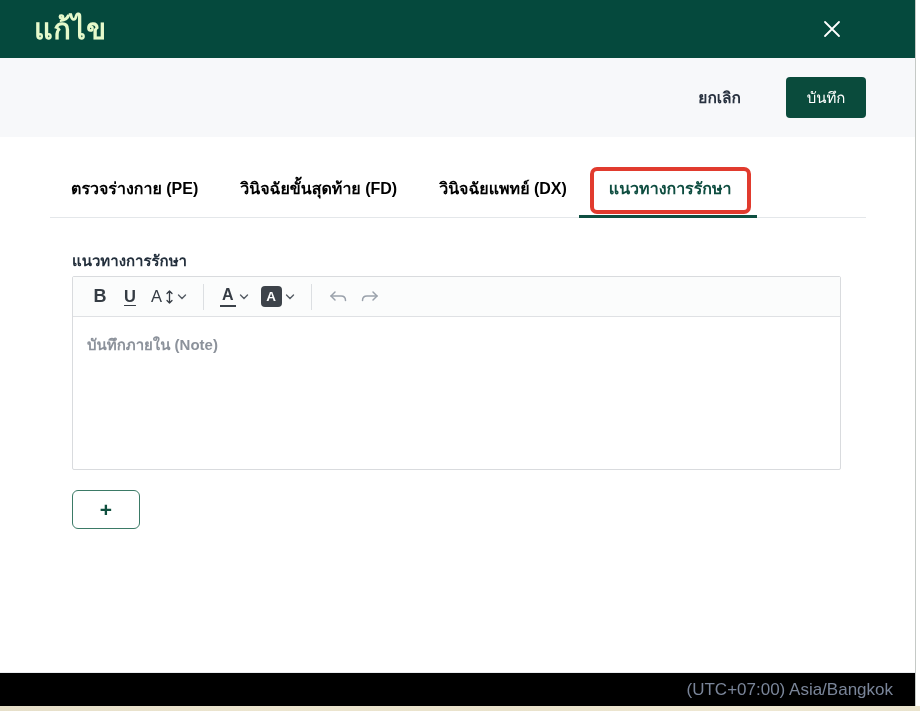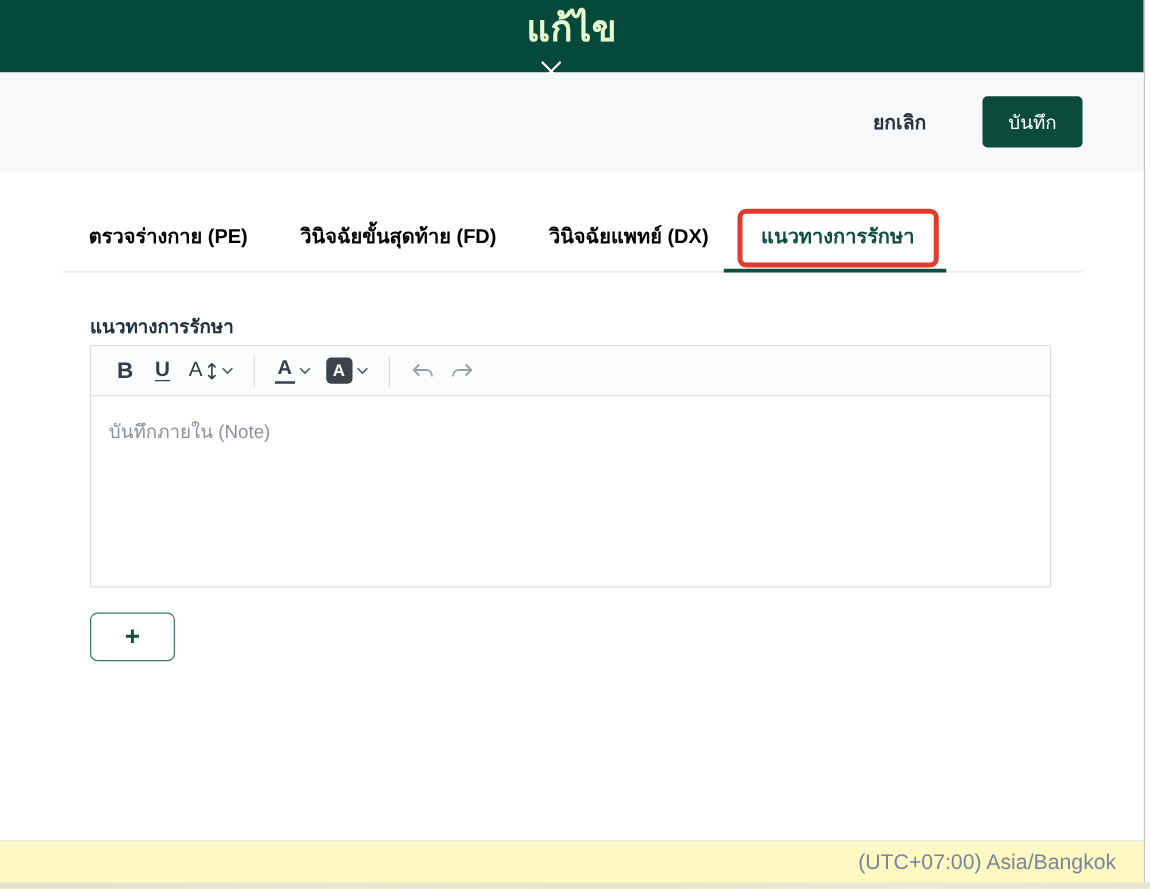--- a/index.html
+++ b/index.html
@@ -14,21 +14,21 @@
   
   .scroll-rail {
     position:absolute; top:0; right:0; width:5px; height:100%;
     background:#ffffff; border-left:1px solid #c5c9c6; z-index:50;
   }
 
   
   .modal-header {
     position:absolute; top:0; left:0; width:915px; height:58px;
     background:#05493d; display:flex; align-items:center;
-    padding:0 34px; justify-content:space-between;flex-direction:column;
+    padding:0 34px; justify-content:space-between;
   }
   .modal-title {
     color:#e6f9cb; font-size:29px; font-weight:bold; letter-spacing:.5px;
   }
   .close-btn {
     width:30px; height:30px; display:flex; align-items:center; justify-content:center;
     cursor:pointer; margin-right:34px;
   }
 
   
@@ -92,37 +92,37 @@
     line-height:1.1;
   }
   .tb-highlight .a-boxed {
     width:21px; height:21px; background:#3d434a; color:#ffffff; border-radius:4px;
     display:flex; align-items:center; justify-content:center;
     font-size:13.5px; font-weight:700;
   }
   .tb-sep { width:1px; height:26px; background:#dcdfe2; margin:0 8px; }
   .tb-arrow { color:#9aa1ab; }
   .editor-content {
-    height:153px; padding:16px 14px; cursor:text;
+    height:153px; padding:16px 14px; cursor:text;font-weight:bold;
   }
   .editor-placeholder { color:#8c929b; font-size:15px; }
 
   
   .add-btn {
     position:absolute; top:490px; left:72px; width:68px; height:39px;
     background:#ffffff; border:1px solid #3b7a66; border-radius:6px;
     color:#10503f; font-size:21px; font-weight:600; cursor:pointer;
     display:flex; align-items:center; justify-content:center;
     font-family:inherit;
   }
 
   
   .footer {
     position:absolute; bottom:0; left:0; width:915px; height:39px;
-    border-top:1px solid #e9ecef; background:#fef9c3;
+    border-top:1px solid #e9ecef; background:#000000;
     display:flex; align-items:center; justify-content:flex-end;
     padding:0 22px 5px 0;
   }
   .tz-text { color:#7a8599; font-size:17px; }
   .bottom-strip {
     position:absolute; bottom:0; left:0; width:920px; height:5px; z-index:60;
     background:linear-gradient(90deg,#e6dfc9 0%,#ece5cf 30%,#e9e2cb 55%,#efe8d3 80%,#e9e3cd 100%);
   }
 </style>
 </head>

